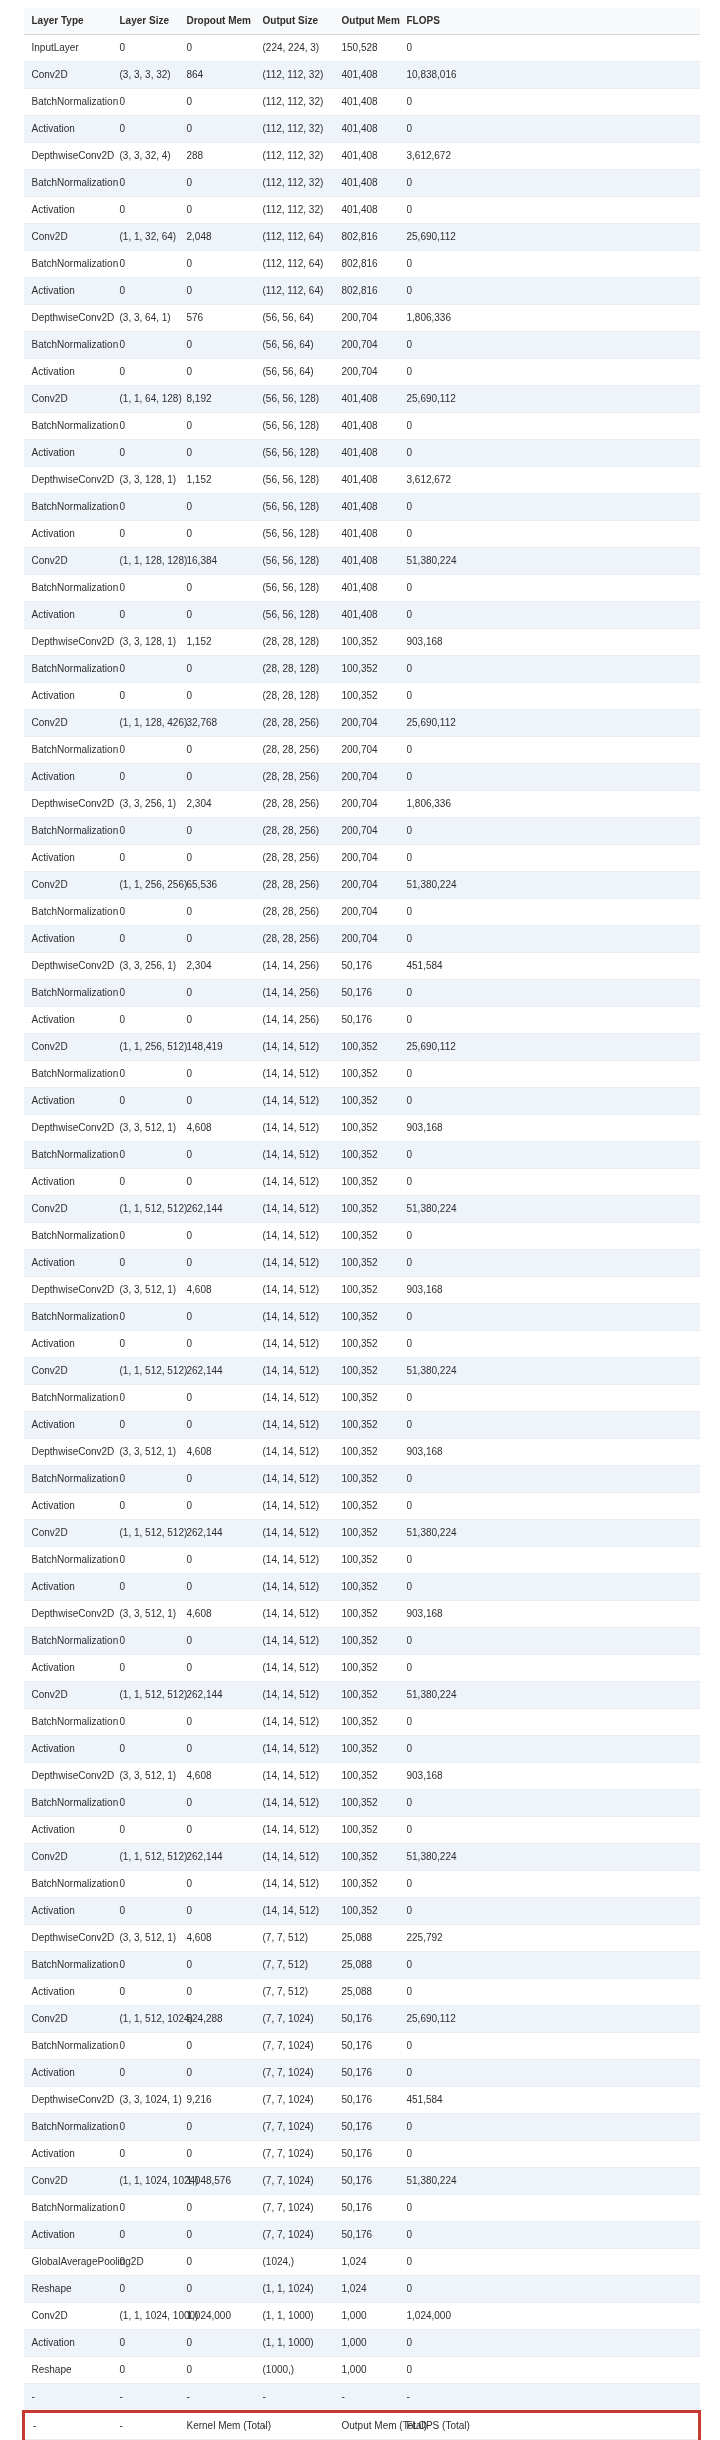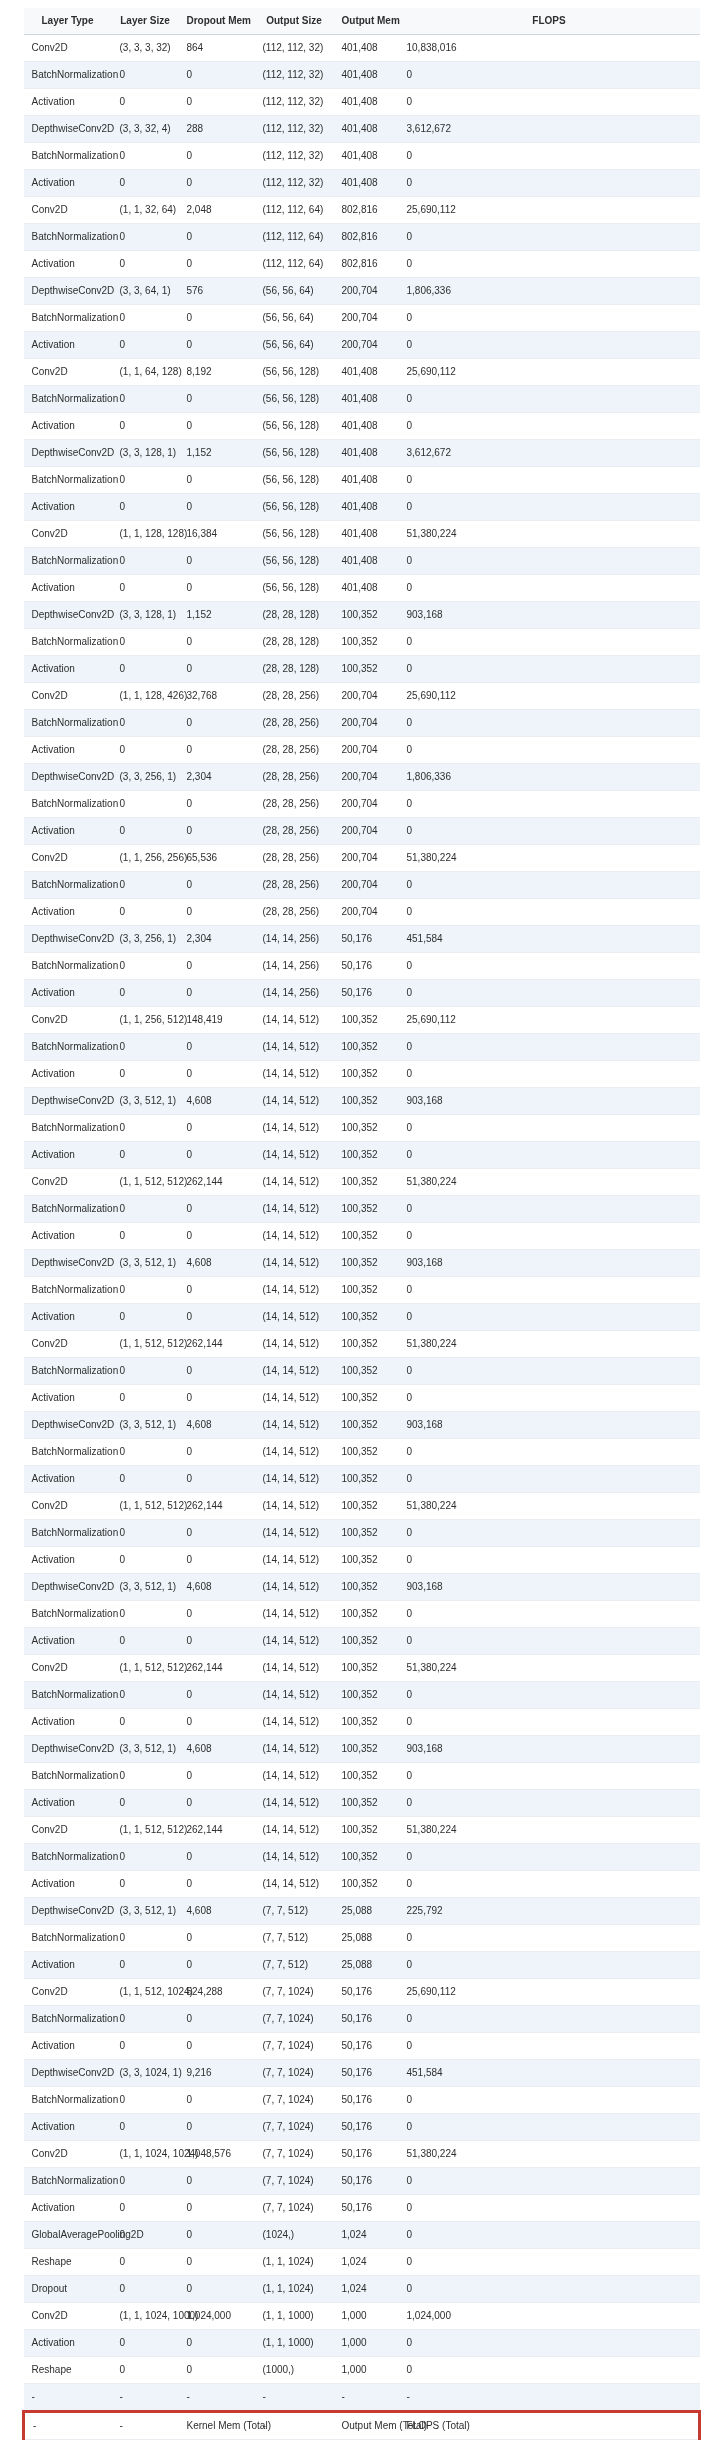--- a/index.html
+++ b/index.html
@@ -17,21 +17,21 @@
   }
   table {
     border-collapse: collapse;
     table-layout: fixed;
     width: 676px;
     font-size: 10px;
     line-height: 12px;
   }
   thead th {
     font-weight: bold;
-    text-align: center;
+    text-align: left;
     padding: 7px 8px;
     background: #f7f9fb;
     border-bottom: 1px solid #cfd6dd;
     white-space: nowrap;
     overflow: visible;
   }
   tbody td {
     padding: 7px 8px;
     border-bottom: 1px solid #e9edf1;
     white-space: nowrap;
@@ -63,20 +63,28 @@
           <th>Layer Type</th>
           <th>Layer Size</th>
           <th>Dropout Mem</th>
           <th>Output Size</th>
           <th>Output Mem</th>
           <th>FLOPS</th>
         </tr>
     </thead>
     <tbody>
         <tr>
+          <td>InputLayer</td>
+          <td>0</td>
+          <td>0</td>
+          <td>(224, 224, 3)</td>
+          <td>150,528</td>
+          <td>0</td>
+        </tr>
+        <tr>
           <td>Conv2D</td>
           <td>(3, 3, 3, 32)</td>
           <td>864</td>
           <td>(112, 112, 32)</td>
           <td>401,408</td>
           <td>10,838,016</td>
         </tr>
         <tr>
           <td>BatchNormalization</td>
           <td>0</td>
@@ -727,28 +735,20 @@
         </tr>
         <tr>
           <td>Reshape</td>
           <td>0</td>
           <td>0</td>
           <td>(1, 1, 1024)</td>
           <td>1,024</td>
           <td>0</td>
         </tr>
         <tr>
-          <td>Dropout</td>
-          <td>0</td>
-          <td>0</td>
-          <td>(1, 1, 1024)</td>
-          <td>1,024</td>
-          <td>0</td>
-        </tr>
-        <tr>
           <td>Conv2D</td>
           <td>(1, 1, 1024, 1000)</td>
           <td>1,024,000</td>
           <td>(1, 1, 1000)</td>
           <td>1,000</td>
           <td>1,024,000</td>
         </tr>
         <tr>
           <td>Activation</td>
           <td>0</td>

